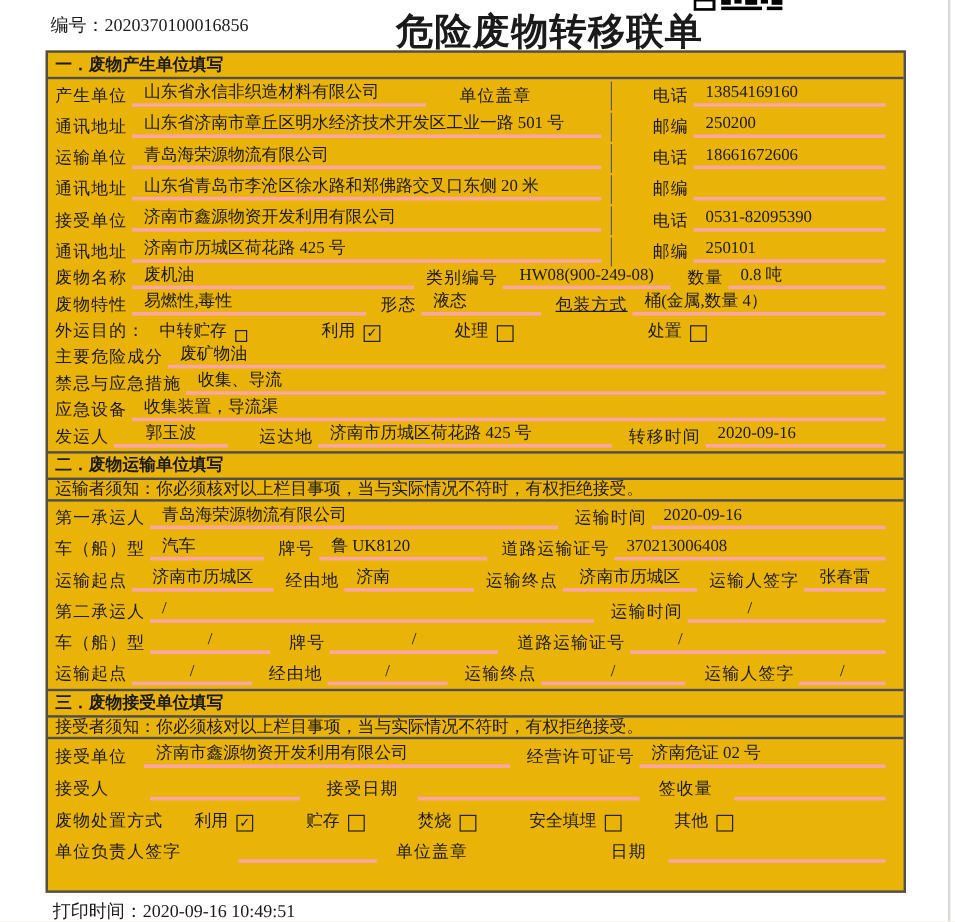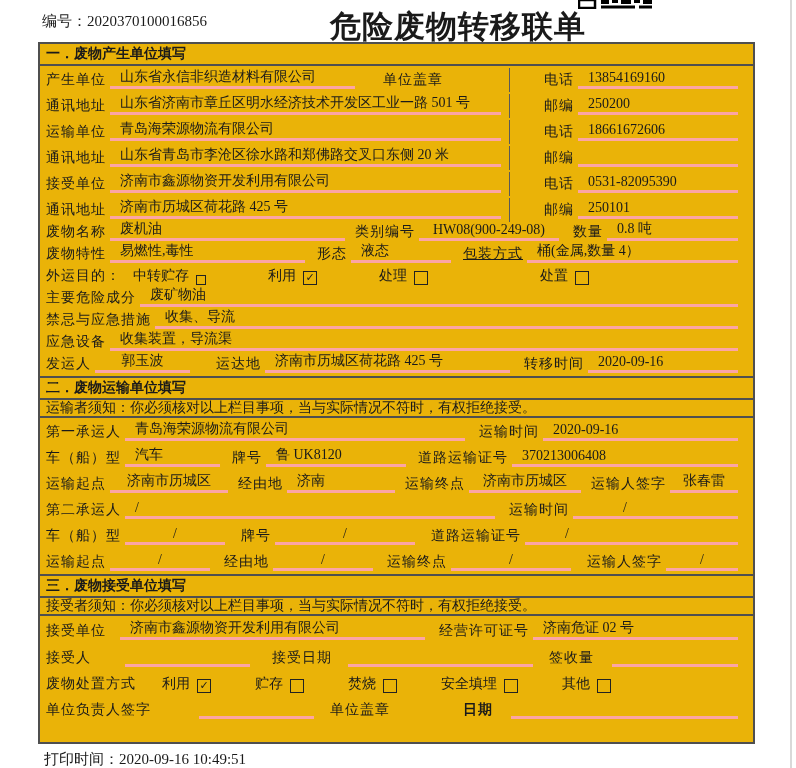--- a/index.html
+++ b/index.html
@@ -264,20 +264,20 @@
       <span style="margin-left:44px;">安全填埋</span>
       <span class="cb"></span>
       <span style="margin-left:44px;">其他</span>
       <span class="cb"></span>
     </div>
 
     <div class="row r26">
       <span class="lab">单位负责人签字</span>
       <span class="u" style="width:115px;margin-left:44px;"></span>
       <span class="lab" style="margin-left:16px;">单位盖章</span>
-      <span class="lab" style="margin-left:69px;font-weight:bold;">日期</span>
+      <span class="lab" style="margin-left:115px;">日期</span>
       <span class="u grow" style="margin-left:14px;"></span>
     </div>
 
   </div>
 
   <div class="footer"><span>打印时间：</span><span>2020-09-16  10:49:51</span></div>
 </div>
 
 </body></html>

